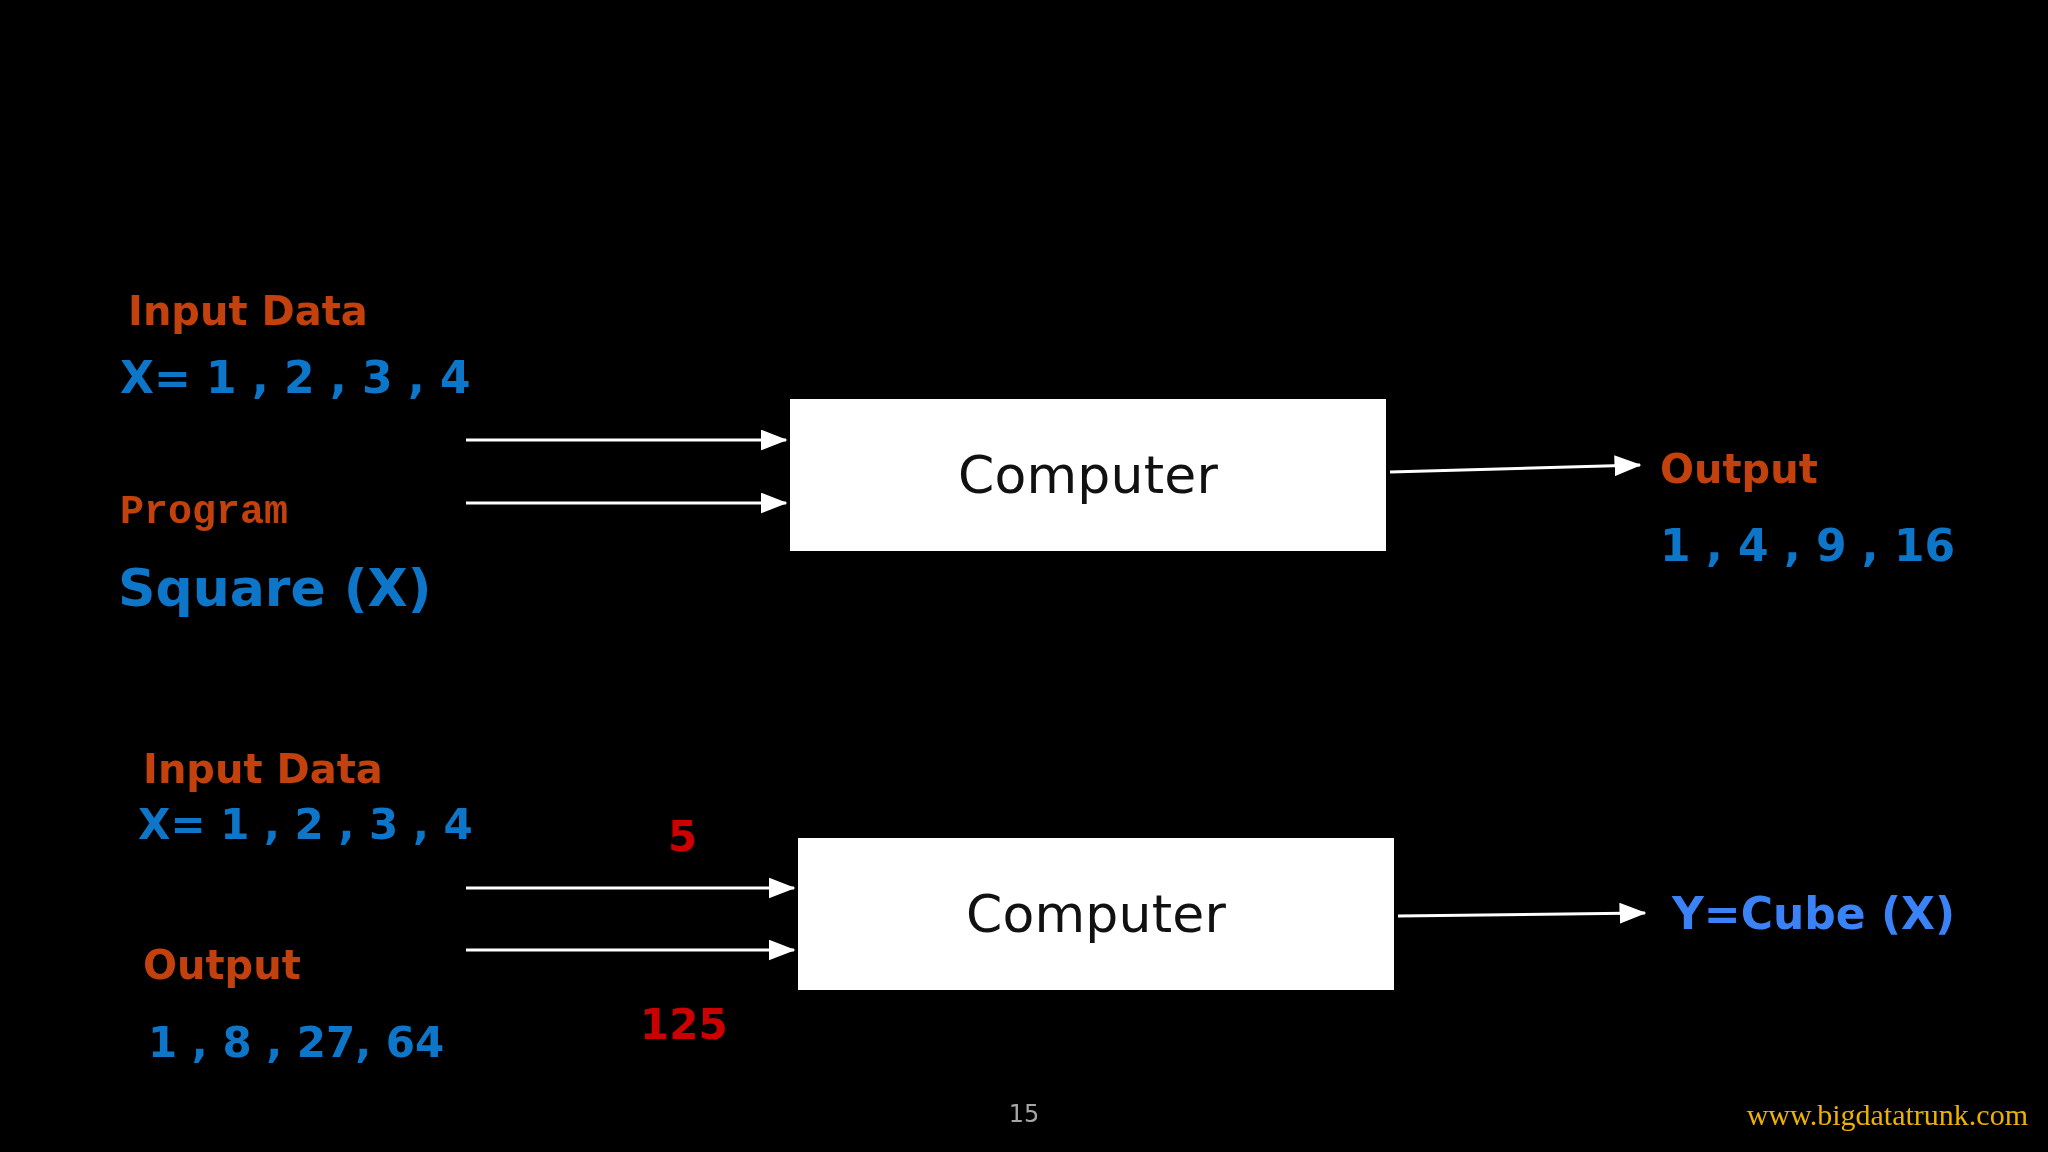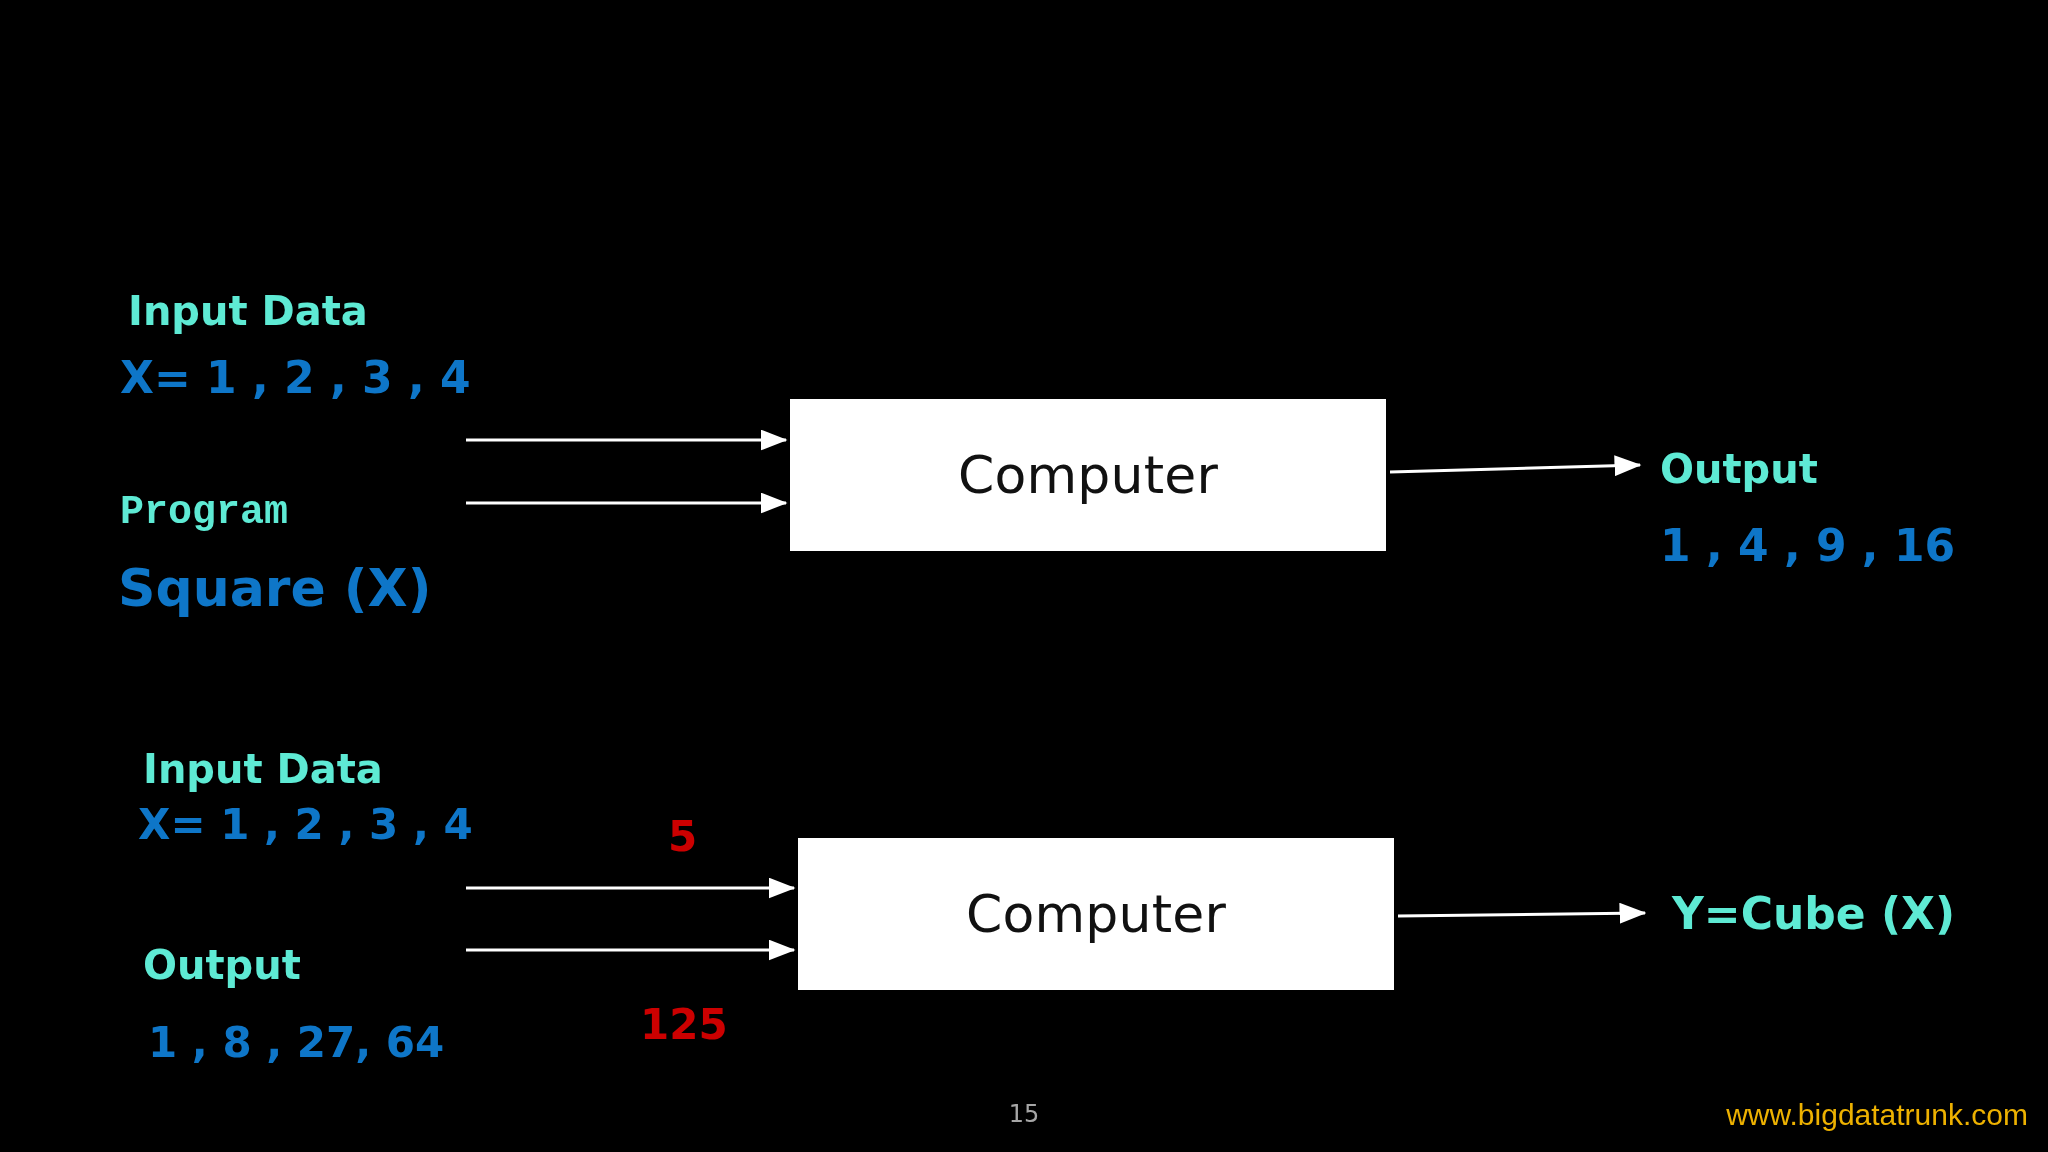--- a/index.html
+++ b/index.html
@@ -33,23 +33,23 @@
     font-family: "DejaVu Sans", sans-serif;
   }
 
   
   .lbl {
     position: absolute;
     white-space: nowrap;
     font-weight: bold;
     font-family: "DejaVu Sans", sans-serif;
   }
-  .lbl-white { color: #5eead4; }
+  .lbl-white { color: #c2410c; }
   .lbl-blue  { color: #0E76C8; }
-  .lbl-cyan  { color: #5eead4; }
+  .lbl-cyan  { color: #3b82f6; }
   .lbl-red   { color: #CC0000; }
 
   
   .proc-box {
     position: absolute;
     background: #ffffff;
     display: flex;
     align-items: center;
     justify-content: center;
   }
@@ -81,21 +81,21 @@
     color: #a6a6a6;
     font-size: 24px;
     font-family: "DejaVu Sans", sans-serif;
   }
   .site-url {
     position: absolute;
     right: 20px;
     top: 1098px;
     color: #EDB100;
     font-size: 30px;
-    font-family: Liberation Sans, sans-serif;
+    font-family: Liberation Serif, serif;
     white-space: nowrap;
   }
 </style>
 </head>
 <body>
 
 <div id="slide">
 
 
   <div class="lbl lbl-white" style="left:128px; top:288px; font-size:40px;">Input Data</div>

